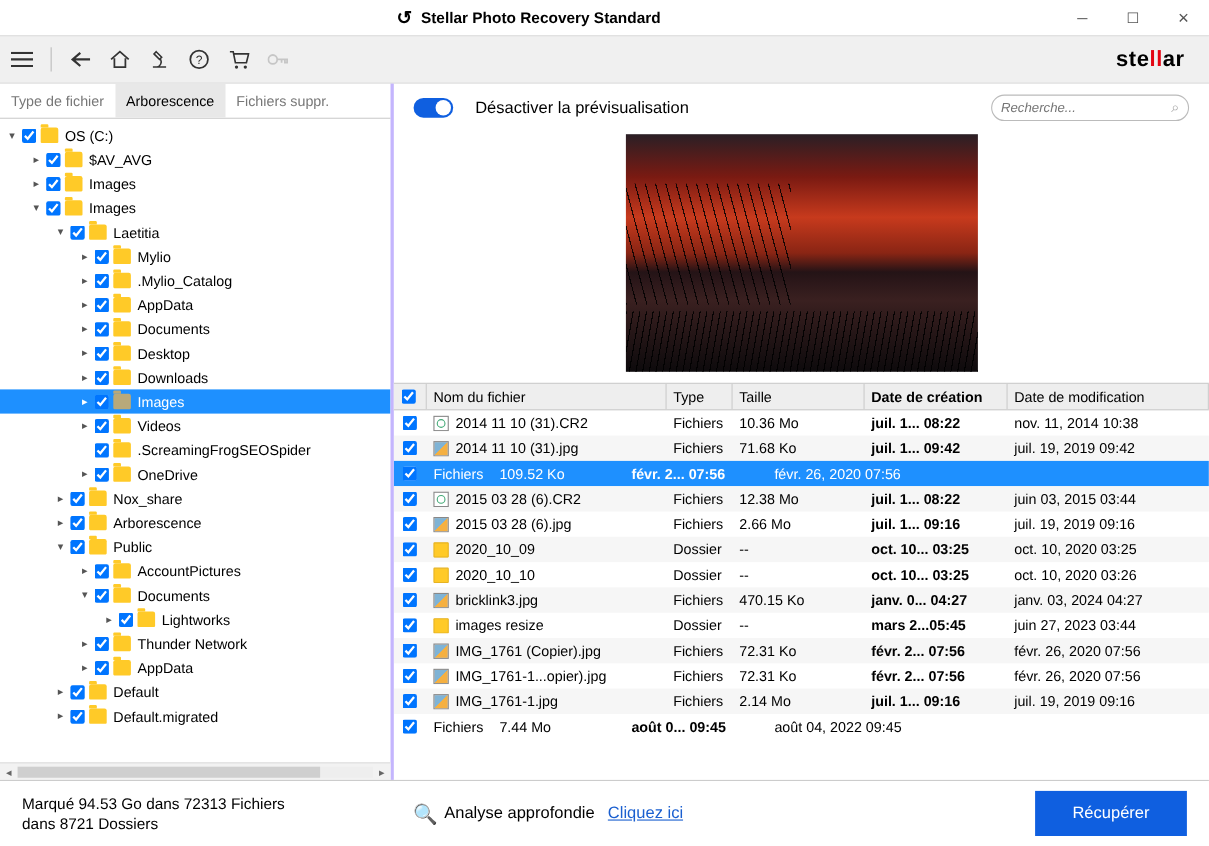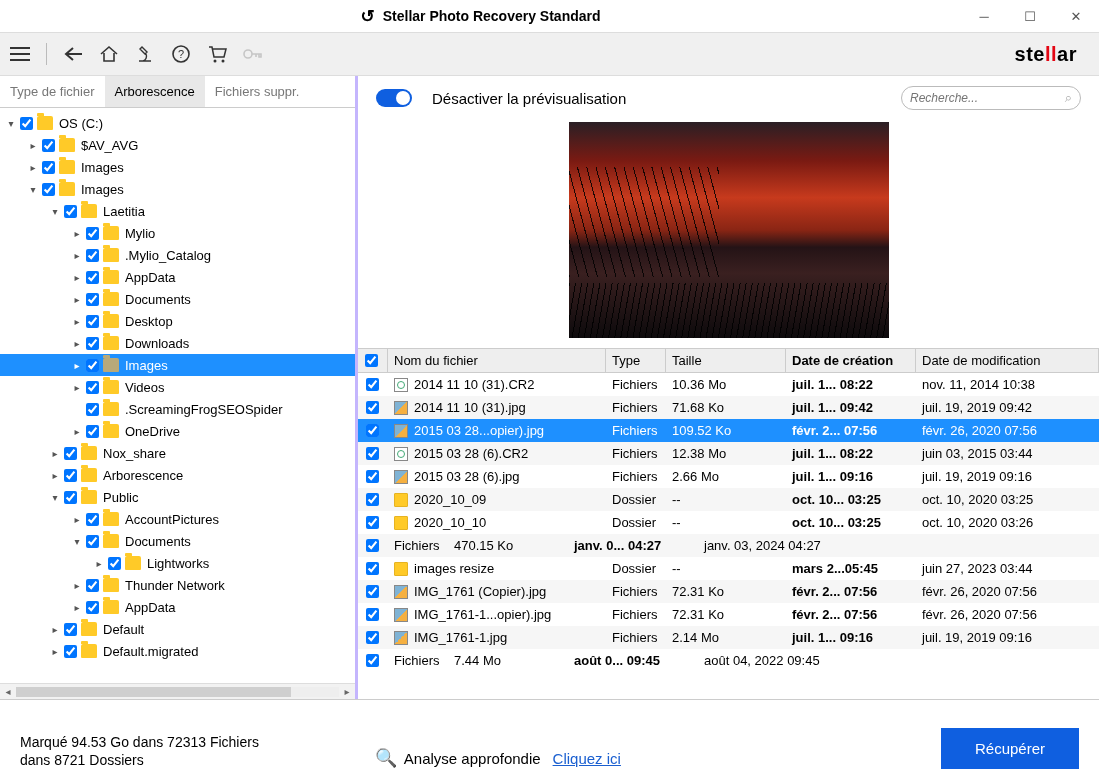--- a/index.html
+++ b/index.html
@@ -57,21 +57,21 @@
 .grow { display:flex; align-items:center; height:23px; }
 .grow:nth-child(even) { background:#f6f6f6; }
 .grow.sel { background:#1e90ff; color:#fff; }
 .gc { padding: 0 6px; overflow:hidden; text-overflow:ellipsis; white-space:nowrap; font-size:13px; }
 .gc.col-cb { padding:0; }
 .fileico { width:14px; height:14px; display:inline-block; vertical-align:middle; margin-right:6px; border:1px solid #888; background:#fff; position:relative; }
 .fileico.img { background: linear-gradient(135deg,#7fb3d5 50%,#f5b041 50%); }
 .fileico.cr2 { background:#fff; }
 .fileico.cr2::after { content:""; position:absolute; inset:2px; border:1px solid #4a7; border-radius:50%; }
 .fileico.fold { background:#ffca28; border-color:#e6b322; border-radius:1px; }
-.footer { border-top:1px solid #ccc; height:70px; display:flex; align-items:flex-end; padding: 0 20px; gap: 20px; }
+.footer { border-top:1px solid #ccc; height:60px; display:flex; align-items:center; padding: 0 20px; gap: 20px; }
 .status { font-size:14px; line-height:1.3; }
 .deep { display:flex; align-items:center; gap:6px; margin-left:auto; margin-right: 0; font-size:15px; }
 .deep a { color:#1a5fd0; text-decoration:underline; cursor:pointer; margin-left:6px;}
 .recoverbtn { background:#0f5fe0; color:#fff; border:none; padding: 12px 34px; font-size:15px; cursor:pointer; margin-left: 300px;}
 .mag { font-size:18px; }
 .arrow-back-icon { font-size:17px; font-weight:bold;}
 </style>
 </head>
 <body>
 
@@ -392,21 +392,20 @@
             <div class="gc col-name"><span class="fileico img"></span><span>2014 11 10 (31).jpg</span></div>
             <div class="gc col-type">Fichiers</div>
             <div class="gc col-size">71.68 Ko</div>
             <div class="gc col-created">juil. 1... 09:42</div>
             <div class="gc col-modified">juil. 19, 2019 09:42</div>
           </div>
           <div class="grow sel">
             <div class="gc col-cb">
               <input type="checkbox" class="cb" checked="" style="">
             </div>
-            <div class="gc col-name"><span class="fileico img"></span><span>2015 03 28...opier).jpg</span></div>
             <div class="gc col-type">Fichiers</div>
             <div class="gc col-size">109.52 Ko</div>
             <div class="gc col-created">févr. 2... 07:56</div>
             <div class="gc col-modified">févr. 26, 2020 07:56</div>
           </div>
           <div class="grow">
             <div class="gc col-cb">
               <input type="checkbox" class="cb" checked="" style="">
             </div>
             <div class="gc col-name"><span class="fileico cr2"></span><span>2015 03 28 (6).CR2</span></div>
@@ -442,20 +441,21 @@
             <div class="gc col-name"><span class="fileico fold"></span><span>2020_10_10</span></div>
             <div class="gc col-type">Dossier</div>
             <div class="gc col-size">--</div>
             <div class="gc col-created">oct. 10... 03:25</div>
             <div class="gc col-modified">oct. 10, 2020 03:26</div>
           </div>
           <div class="grow">
             <div class="gc col-cb">
               <input type="checkbox" class="cb" checked="" style="">
             </div>
+            <div class="gc col-name"><span class="fileico img"></span><span>bricklink3.jpg</span></div>
             <div class="gc col-type">Fichiers</div>
             <div class="gc col-size">470.15 Ko</div>
             <div class="gc col-created">janv. 0... 04:27</div>
             <div class="gc col-modified">janv. 03, 2024 04:27</div>
           </div>
           <div class="grow">
             <div class="gc col-cb">
               <input type="checkbox" class="cb" checked="" style="">
             </div>
             <div class="gc col-name"><span class="fileico fold"></span><span>images resize</span></div>

